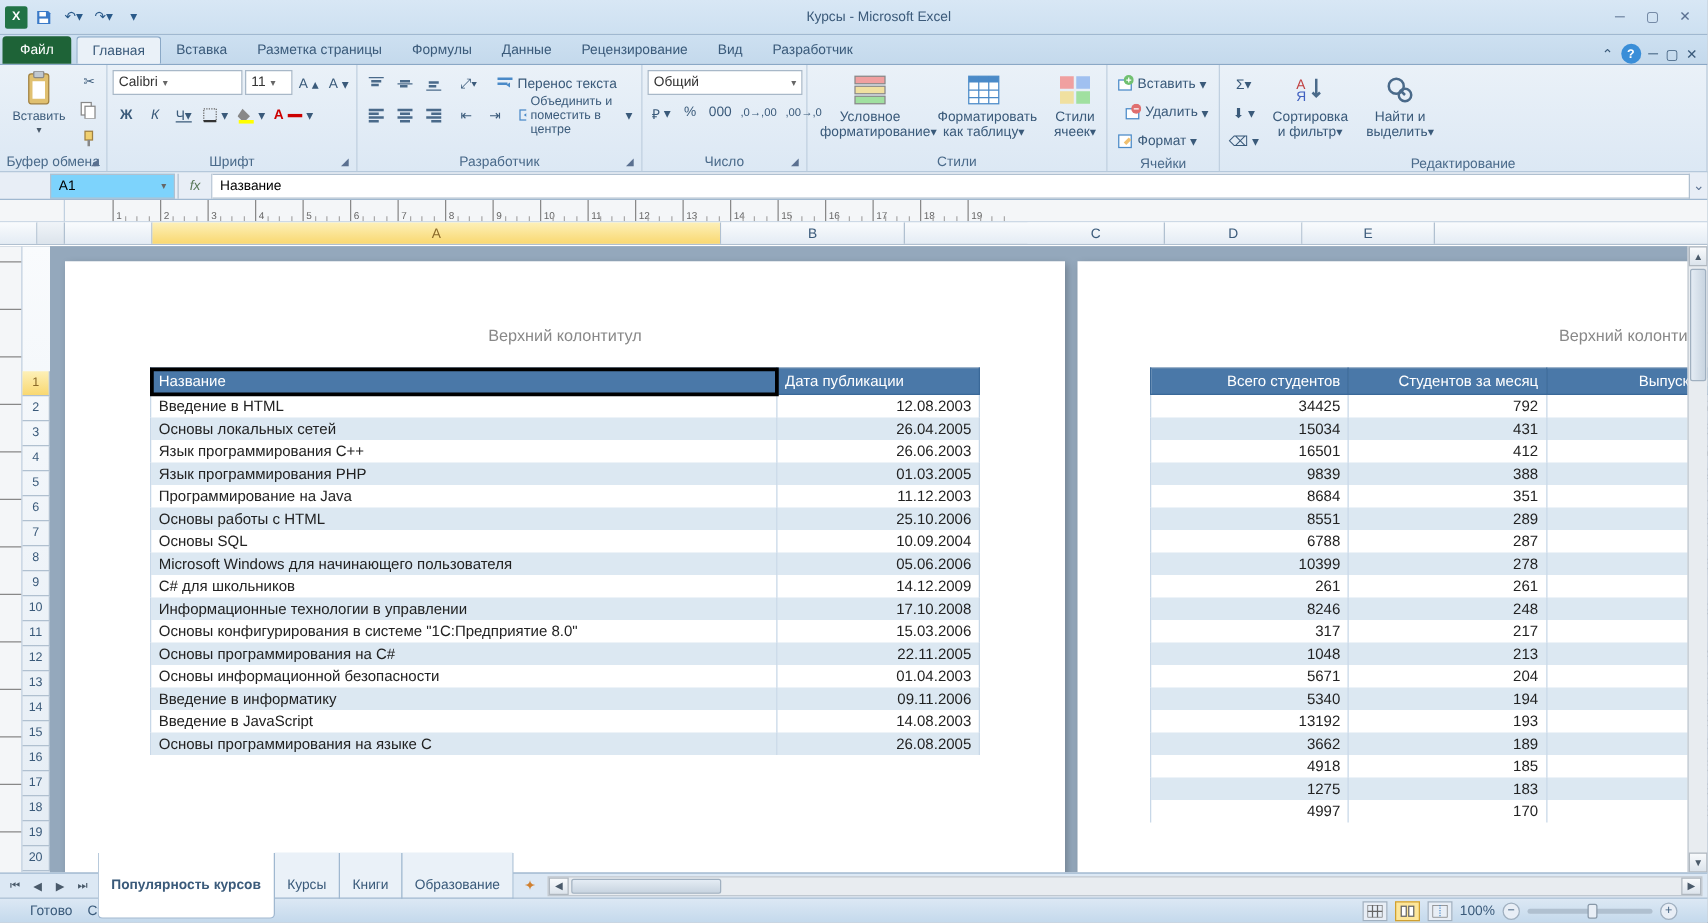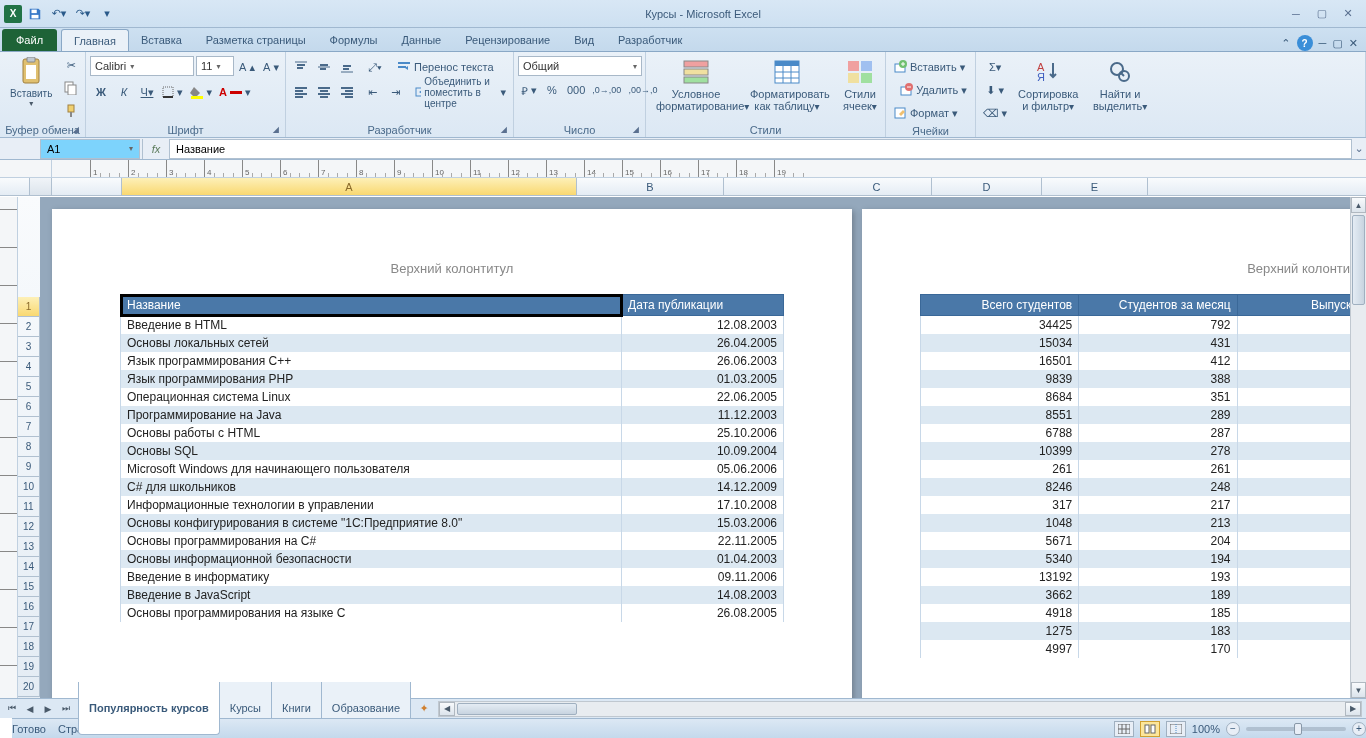--- a/index.html
+++ b/index.html
@@ -94,21 +94,21 @@
 .sheet-nav { display:flex; padding:0 4px; gap:2px;}
 .sheet-nav-btn { width:16px; height:16px; display:flex; align-items:center; justify-content:center; font-size:9px; color:#4a5a6a; cursor:pointer;}
 .sheet-tab { padding:20px 10px; background:#eaf1f8; border:1px solid #a0b8d0; border-top:none; border-radius:0 0 4px 4px; margin-right:-1px; color:#3a5a7a; cursor:pointer; font-size:11px;}
 .sheet-tab.active { background:#fff; font-weight:bold; z-index:1;}
 .new-sheet { width:20px; display:flex; align-items:center; justify-content:center; color:#d08030; cursor:pointer; margin-left:4px;}
 .hscroll { flex:1; height:16px; margin:0 4px; background:#e8ecf0; border:1px solid #c0c8d0; position:relative;}
 .hscroll-btn { position:absolute; width:16px; height:14px; top:0; background:linear-gradient(#f8fafc,#dce4ec); border:1px solid #b0b8c0; display:flex; align-items:center; justify-content:center; font-size:8px; color:#4a5a6a; cursor:pointer;}
 .hscroll-thumb { position:absolute; left:18px; top:1px; bottom:1px; width:120px; background:linear-gradient(#e4ecf4,#c8d4e0); border:1px solid #a0b0c0; border-radius:2px;}
 
 
-.statusbar { position:absolute; left:12px; right:0; bottom:0; height:20px; background:linear-gradient(#dce8f4,#c4d9ec); border-top:1px solid #a0b8d0; display:flex; align-items:center; padding:0 0; color:#3a5a7a; font-size:11px; gap:12px;}
+.statusbar { position:absolute; left:0; right:0; bottom:0; height:20px; background:linear-gradient(#dce8f4,#c4d9ec); border-top:1px solid #a0b8d0; display:flex; align-items:center; padding:0 24px; color:#3a5a7a; font-size:11px; gap:12px;}
 .status-right { margin-left:auto; display:flex; align-items:center; gap:6px;}
 .view-btn { width:20px; height:16px; border:1px solid #a0b0c0; background:#e8eef6; cursor:pointer; display:flex; align-items:center; justify-content:center; font-size:9px;}
 .view-btn.active { background:#fde69a; border-color:#d0a030;}
 .zoom-slider { width:100px; height:4px; background:#b0c0d0; position:relative; border-radius:2px;}
 .zoom-thumb { position:absolute; left:48px; top:-4px; width:8px; height:12px; background:#e8eef6; border:1px solid #8898a8; border-radius:2px;}
 .zoom-btn { width:14px; height:14px; border:1px solid #a0b0c0; border-radius:7px; background:#e8eef6; display:flex; align-items:center; justify-content:center; font-size:10px; cursor:pointer;}
 
 svg { display:block; }
 </style>
 </head>
@@ -419,20 +419,23 @@
         <div class="big-icon">
             <svg width="26" height="26">
               <circle cx="10" cy="10" r="6" fill="none" stroke="#4a6a8a" stroke-width="2"></circle>
               <circle cx="17" cy="17" r="5" fill="none" stroke="#4a6a8a" stroke-width="2"></circle>
               <line x1="14" y1="14" x2="17" y2="17" stroke="#4a6a8a" stroke-width="2"></line>
             </svg>
           </div>
         <div class="big-label" style="width:56px"><span>Найти и выделить</span>▾</div>
       </div>
     </div>
+    <div class="group-label">
+        <span>Редактирование</span>
+      </div>
   </div>
 </div>
 
 <div class="formula-bar">
   <div class="name-box">
       <span>A1</span>
       <span class="nb-arrow">▾</span>
     </div>
   <div class="fx-btn">fx</div>
   <div class="formula-input">
@@ -596,24 +599,20 @@
             </tr>
             <tr>
               <td>Язык программирования C++</td>
               <td class="r">26.06.2003</td>
             </tr>
             <tr>
               <td>Язык программирования PHP</td>
               <td class="r">01.03.2005</td>
             </tr>
             <tr>
-              <td>Операционная система Linux</td>
-              <td class="r">22.06.2005</td>
-            </tr>
-            <tr>
               <td>Программирование на Java</td>
               <td class="r">11.12.2003</td>
             </tr>
             <tr>
               <td>Основы работы с HTML</td>
               <td class="r">25.10.2006</td>
             </tr>
             <tr>
               <td>Основы SQL</td>
               <td class="r">10.09.2004</td>

